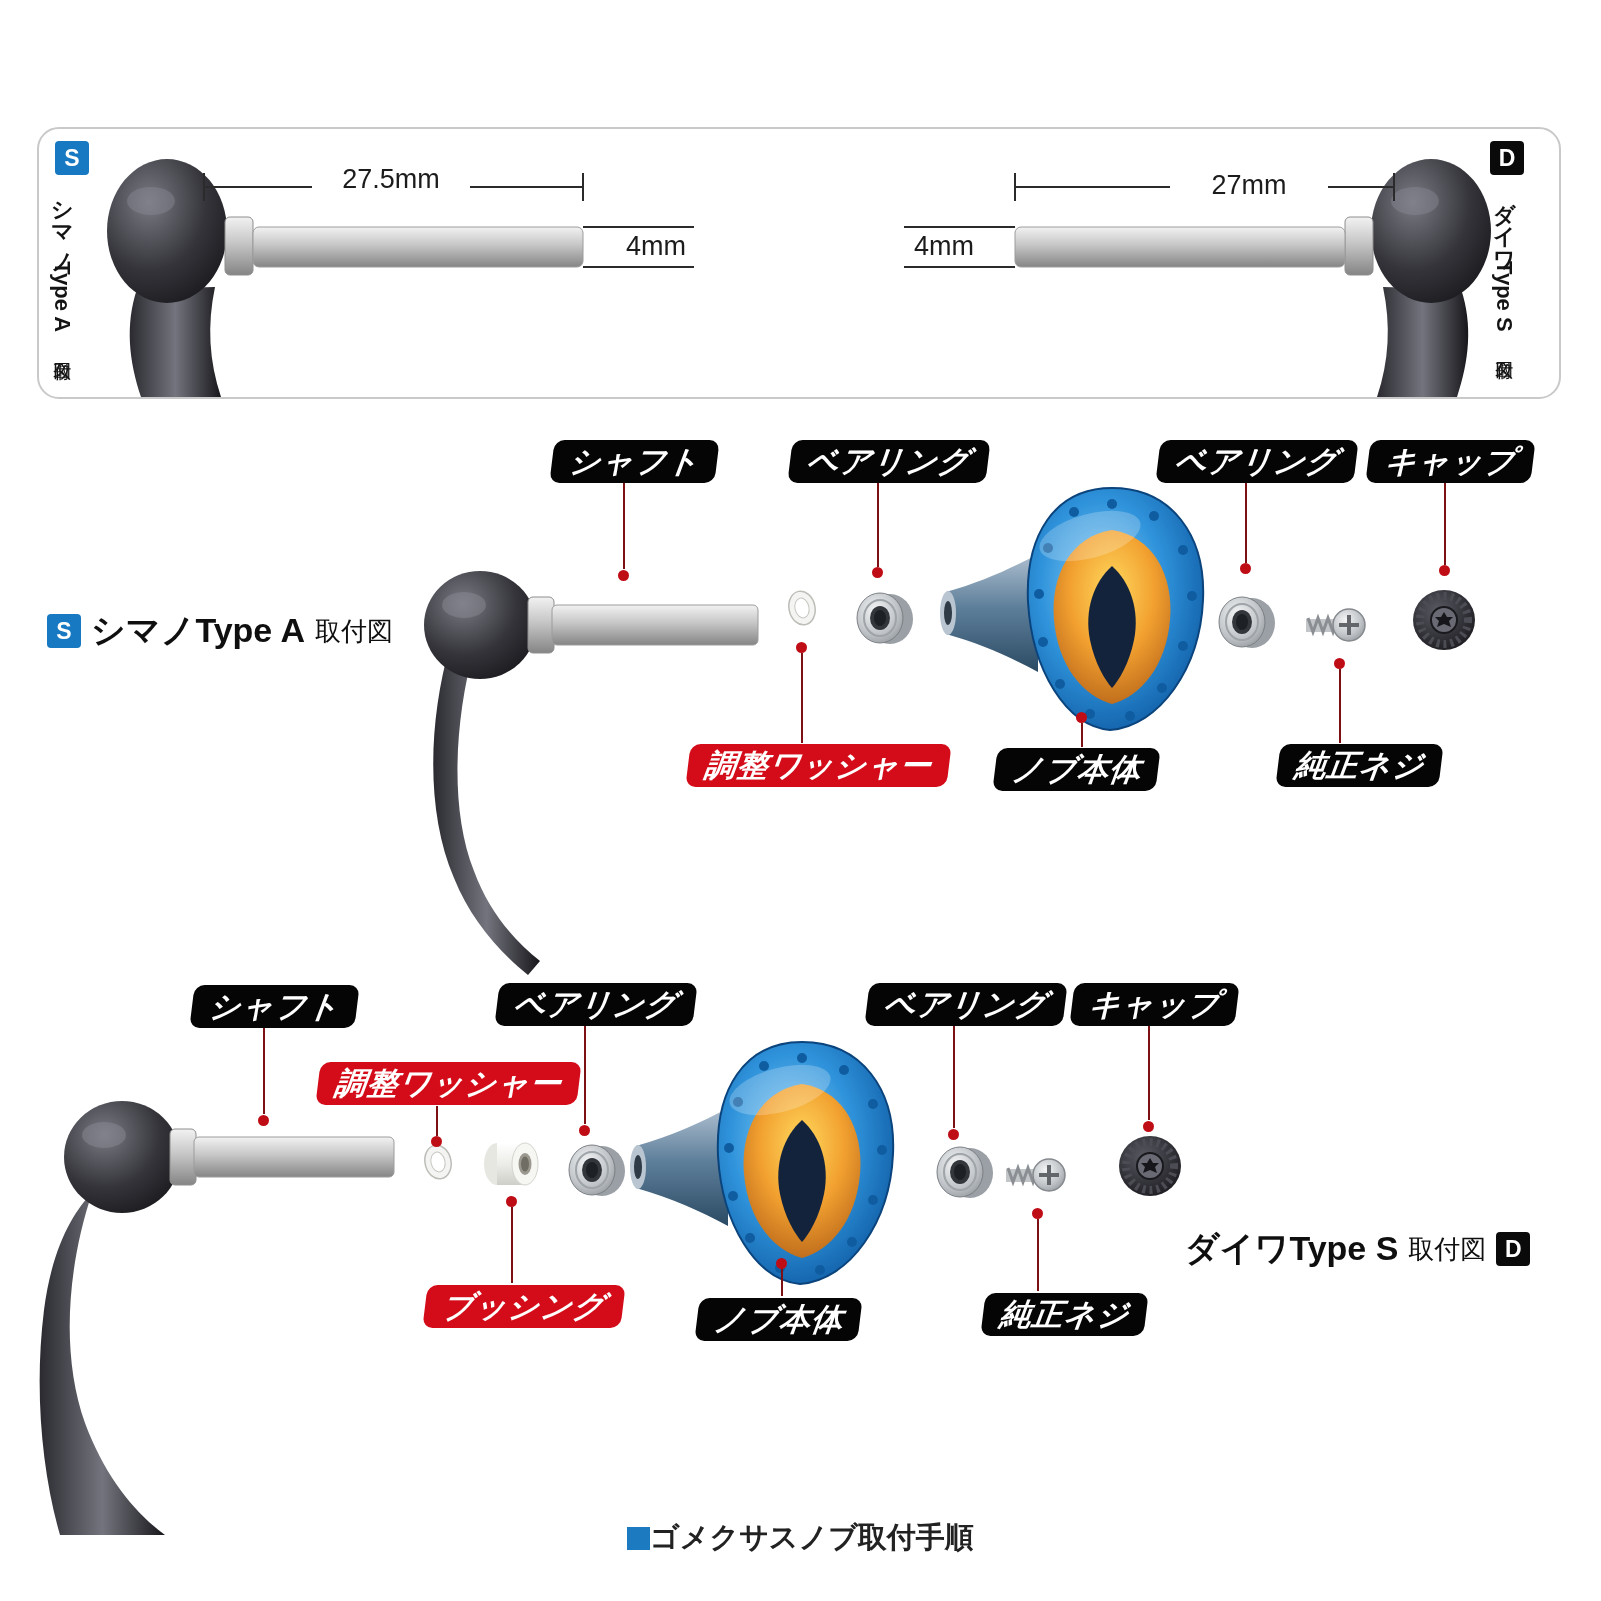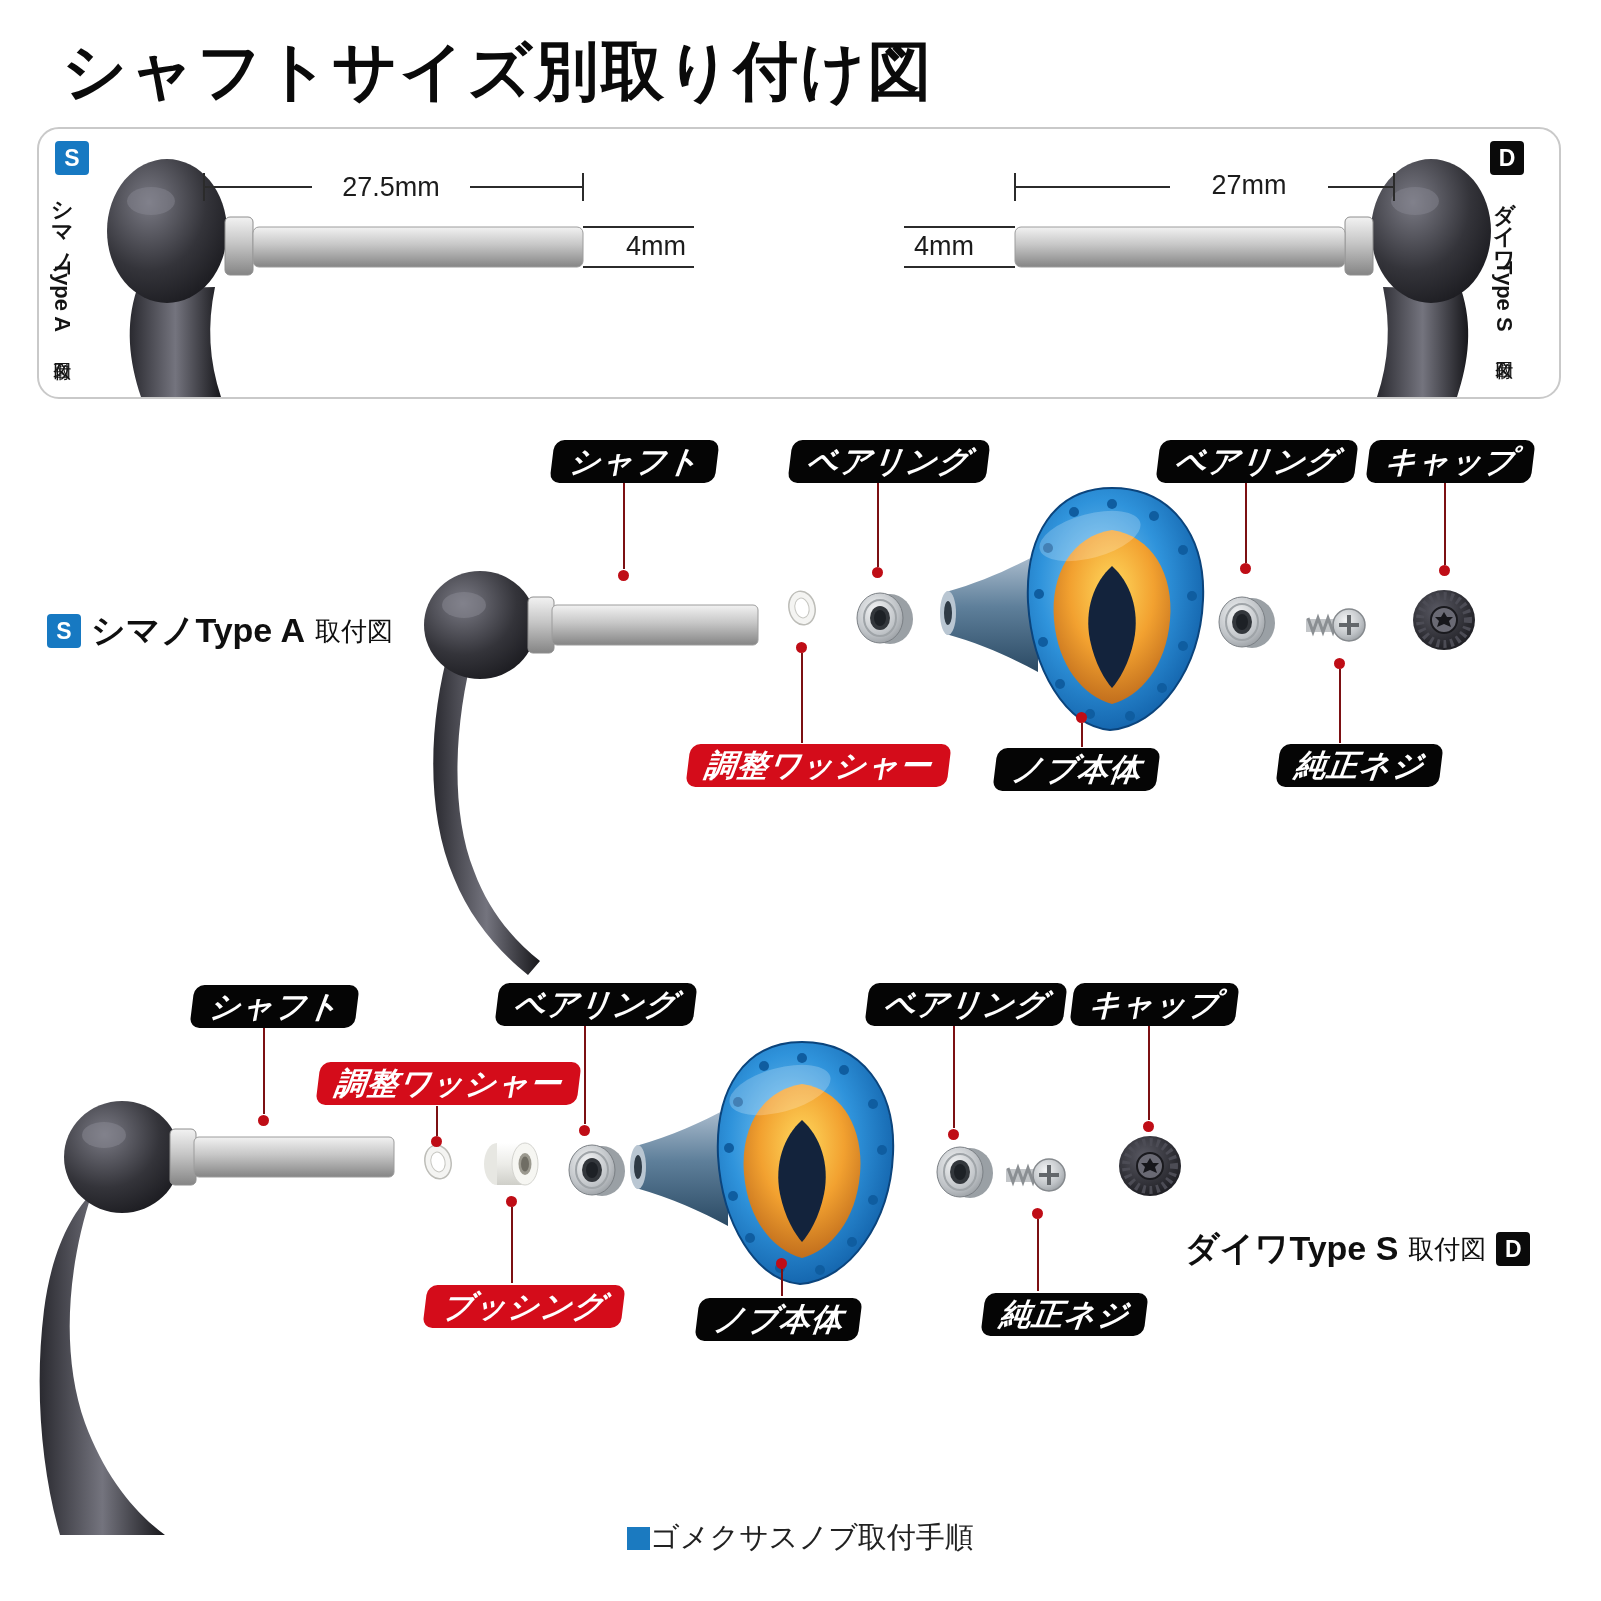--- a/index.html
+++ b/index.html
@@ -23,21 +23,21 @@
   .meas{position:absolute;font-size:27px;font-weight:400;color:#1c1c1c;text-align:center;
         background:#fff;padding:0 4px;z-index:3;}
   .pill{position:absolute;display:flex;align-items:center;justify-content:center;height:43px;
         padding:0 17px;background:#050505;color:#fff;font-size:31px;font-weight:800;font-style:italic;
         border-radius:10px;transform:skewX(-7deg);white-space:nowrap;letter-spacing:1px;z-index:5;}
   .pill.red{background:#d40c1a;}
   .lead{position:absolute;width:2px;background:#7c1013;z-index:4;}
   .dot{position:absolute;width:11px;height:11px;border-radius:50%;background:#bf0d16;z-index:4;}
   .part{position:absolute;z-index:2;}
   .footer{position:absolute;left:0;right:0;top:1518px;display:flex;align-items:center;
-          justify-content:center;gap:0;}
+          justify-content:center;gap:0;font-weight:bold;}
   .footer .sq{width:23px;height:23px;background:#1b7ac0;}
   .footer .txt{font-size:29px;color:#222;}
 </style>
 </head>
 <body>
 
 <div class="canvas">
 
   <svg width="0" height="0" style="position:absolute" aria-hidden="true">
     <defs>
@@ -83,21 +83,20 @@
           <stop offset="1" stop-color="#121216"></stop>
       </radialGradient>
       <linearGradient id="gBush" x1="0" y1="0" x2="0" y2="1">
         <stop offset="0" stop-color="#ffffff"></stop>
           <stop offset="0.5" stop-color="#ececE8"></stop>
           <stop offset="1" stop-color="#cfcfc9"></stop>
       </linearGradient>
     </defs>
   </svg>
 
-  <h1 class="title">シャフトサイズ別取り付け図</h1>
 
   <div class="panel">
     <svg viewBox="0 0 1520 268" width="1520" height="268">
 
       <path d="M98,160 C86,196 90,232 102,268 L182,268 C170,232 168,196 176,158 Z" fill="url(#gArm)"></path>
       <ellipse cx="128" cy="102" rx="60" ry="72" fill="url(#gHead)"></ellipse>
       <ellipse cx="112" cy="72" rx="24" ry="14" fill="#8a8a94" opacity="0.45"></ellipse>
       <rect x="186" y="88" width="28" height="58" rx="5" fill="url(#gShaft)" stroke="#8e8e8e"></rect>
       <rect x="214" y="98" width="330" height="40" rx="6" fill="url(#gShaft)" stroke="#9c9c9c"></rect>
 
@@ -129,21 +128,21 @@
   <div class="vlabel" style="left:50px;top:186px">
     <span class="vbrand">シマノType A</span>
     <span class="vsuffix">取付図</span>
   </div>
   <div class="badge black" style="left:1490px;top:141px">D</div>
   <div class="vlabel" style="left:1492px;top:186px">
     <span class="vbrand">ダイワType S</span>
     <span class="vsuffix">取付図</span>
   </div>
 
-  <div class="meas" style="left:312px;top:172px;width:150px">27.5mm</div>
+  <div class="meas" style="left:312px;top:164px;width:150px">27.5mm</div>
   <div class="meas" style="left:612px;top:231px;width:80px">4mm</div>
   <div class="meas" style="left:1170px;top:170px;width:150px">27mm</div>
   <div class="meas" style="left:900px;top:231px;width:80px">4mm</div>
 
   <div class="pill" style="left:552px;top:440px">シャフト</div>
   <div class="pill" style="left:790px;top:440px">ベアリング</div>
   <div class="pill" style="left:1158px;top:440px">ベアリング</div>
   <div class="pill" style="left:1368px;top:440px">キャップ</div>
 
   <div class="lead" style="left:623px;top:483px;height:86px"></div>

